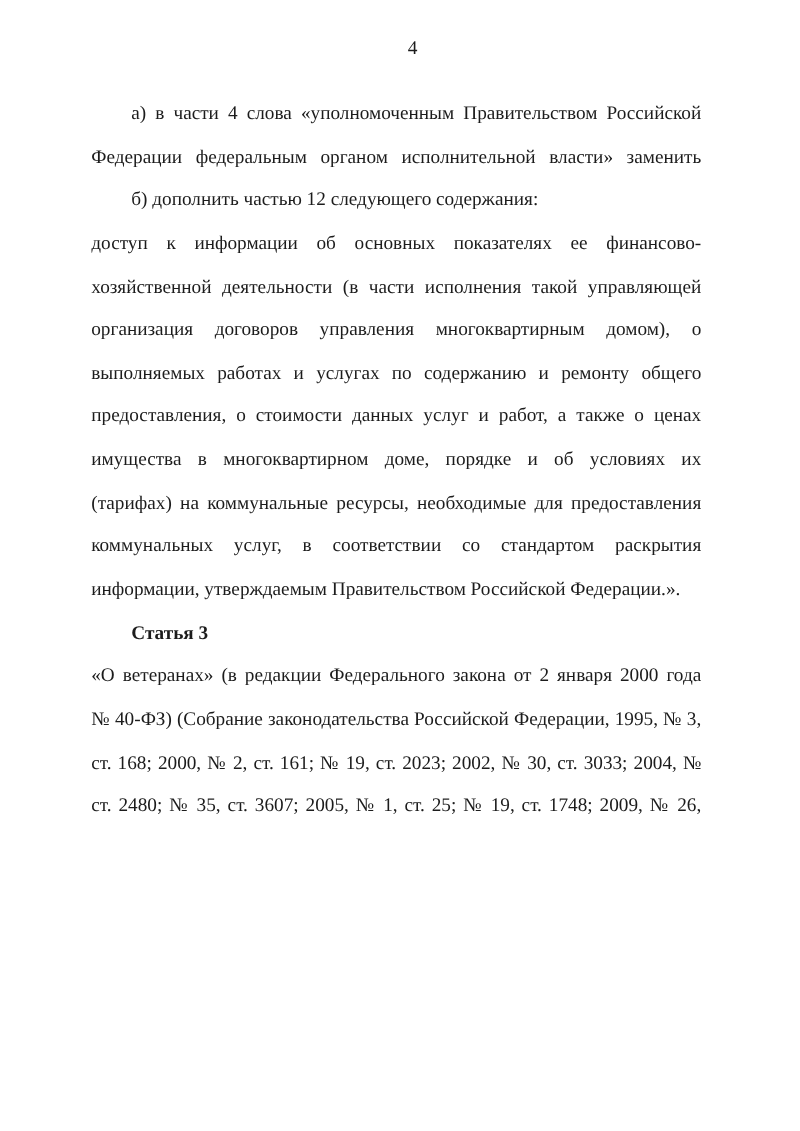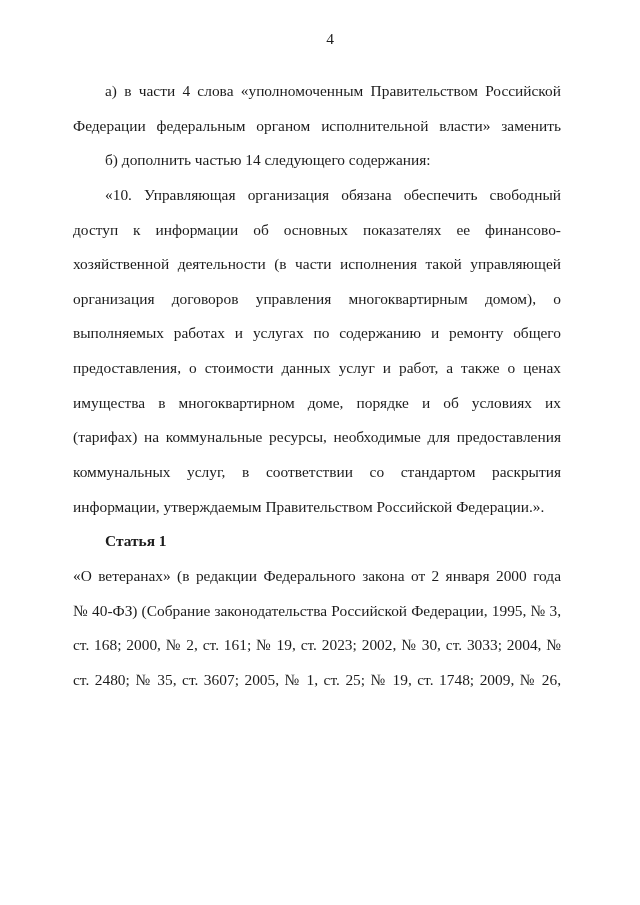--- a/index.html
+++ b/index.html
@@ -58,37 +58,36 @@
   <div class="pagenum">4</div>
 
   <div class="content">
 
     <div>
       <div class="line just indent">а) в части 4 слова «уполномоченным Правительством Российской</div>
       <div class="line just">Федерации федеральным органом исполнительной власти» заменить</div>
     </div>
 
     <div>
-      <div class="line indent">б) дополнить частью 14 следующего содержания:</div>
+      <div class="line indent">б) дополнить частью 12 следующего содержания:</div>
     </div>
 
     <div>
-      <div class="line just indent">«10. Управляющая организация обязана обеспечить свободный</div>
       <div class="line just">доступ к информации об основных показателях ее финансово-</div>
       <div class="line just">хозяйственной деятельности (в части исполнения такой управляющей</div>
       <div class="line just">организация договоров управления многоквартирным домом), о</div>
       <div class="line just">выполняемых работах и услугах по содержанию и ремонту общего</div>
       <div class="line just">предоставления, о стоимости данных услуг и работ, а также о ценах</div>
       <div class="line just">имущества в многоквартирном доме, порядке и об условиях их</div>
       <div class="line just">(тарифах) на коммунальные ресурсы, необходимые для предоставления</div>
       <div class="line just">коммунальных услуг, в соответствии со стандартом раскрытия</div>
       <div class="line">информации, утверждаемым Правительством Российской Федерации.».</div>
     </div>
 
-    <div class="line indent bold">Статья 1</div>
+    <div class="line indent bold">Статья 3</div>
 
     <div>
       <div class="line just">«О ветеранах» (в редакции Федерального закона от 2 января 2000 года</div>
       <div class="line just">№ 40-ФЗ) (Собрание законодательства Российской Федерации, 1995, № 3,</div>
       <div class="line just">ст. 168; 2000, № 2, ст. 161; № 19, ст. 2023; 2002, № 30, ст. 3033; 2004, № 25,</div>
       <div class="line just">ст. 2480; № 35, ст. 3607; 2005, № 1, ст. 25; № 19, ст. 1748; 2009, № 26,</div>
     </div>
 
   </div>
 </div>

